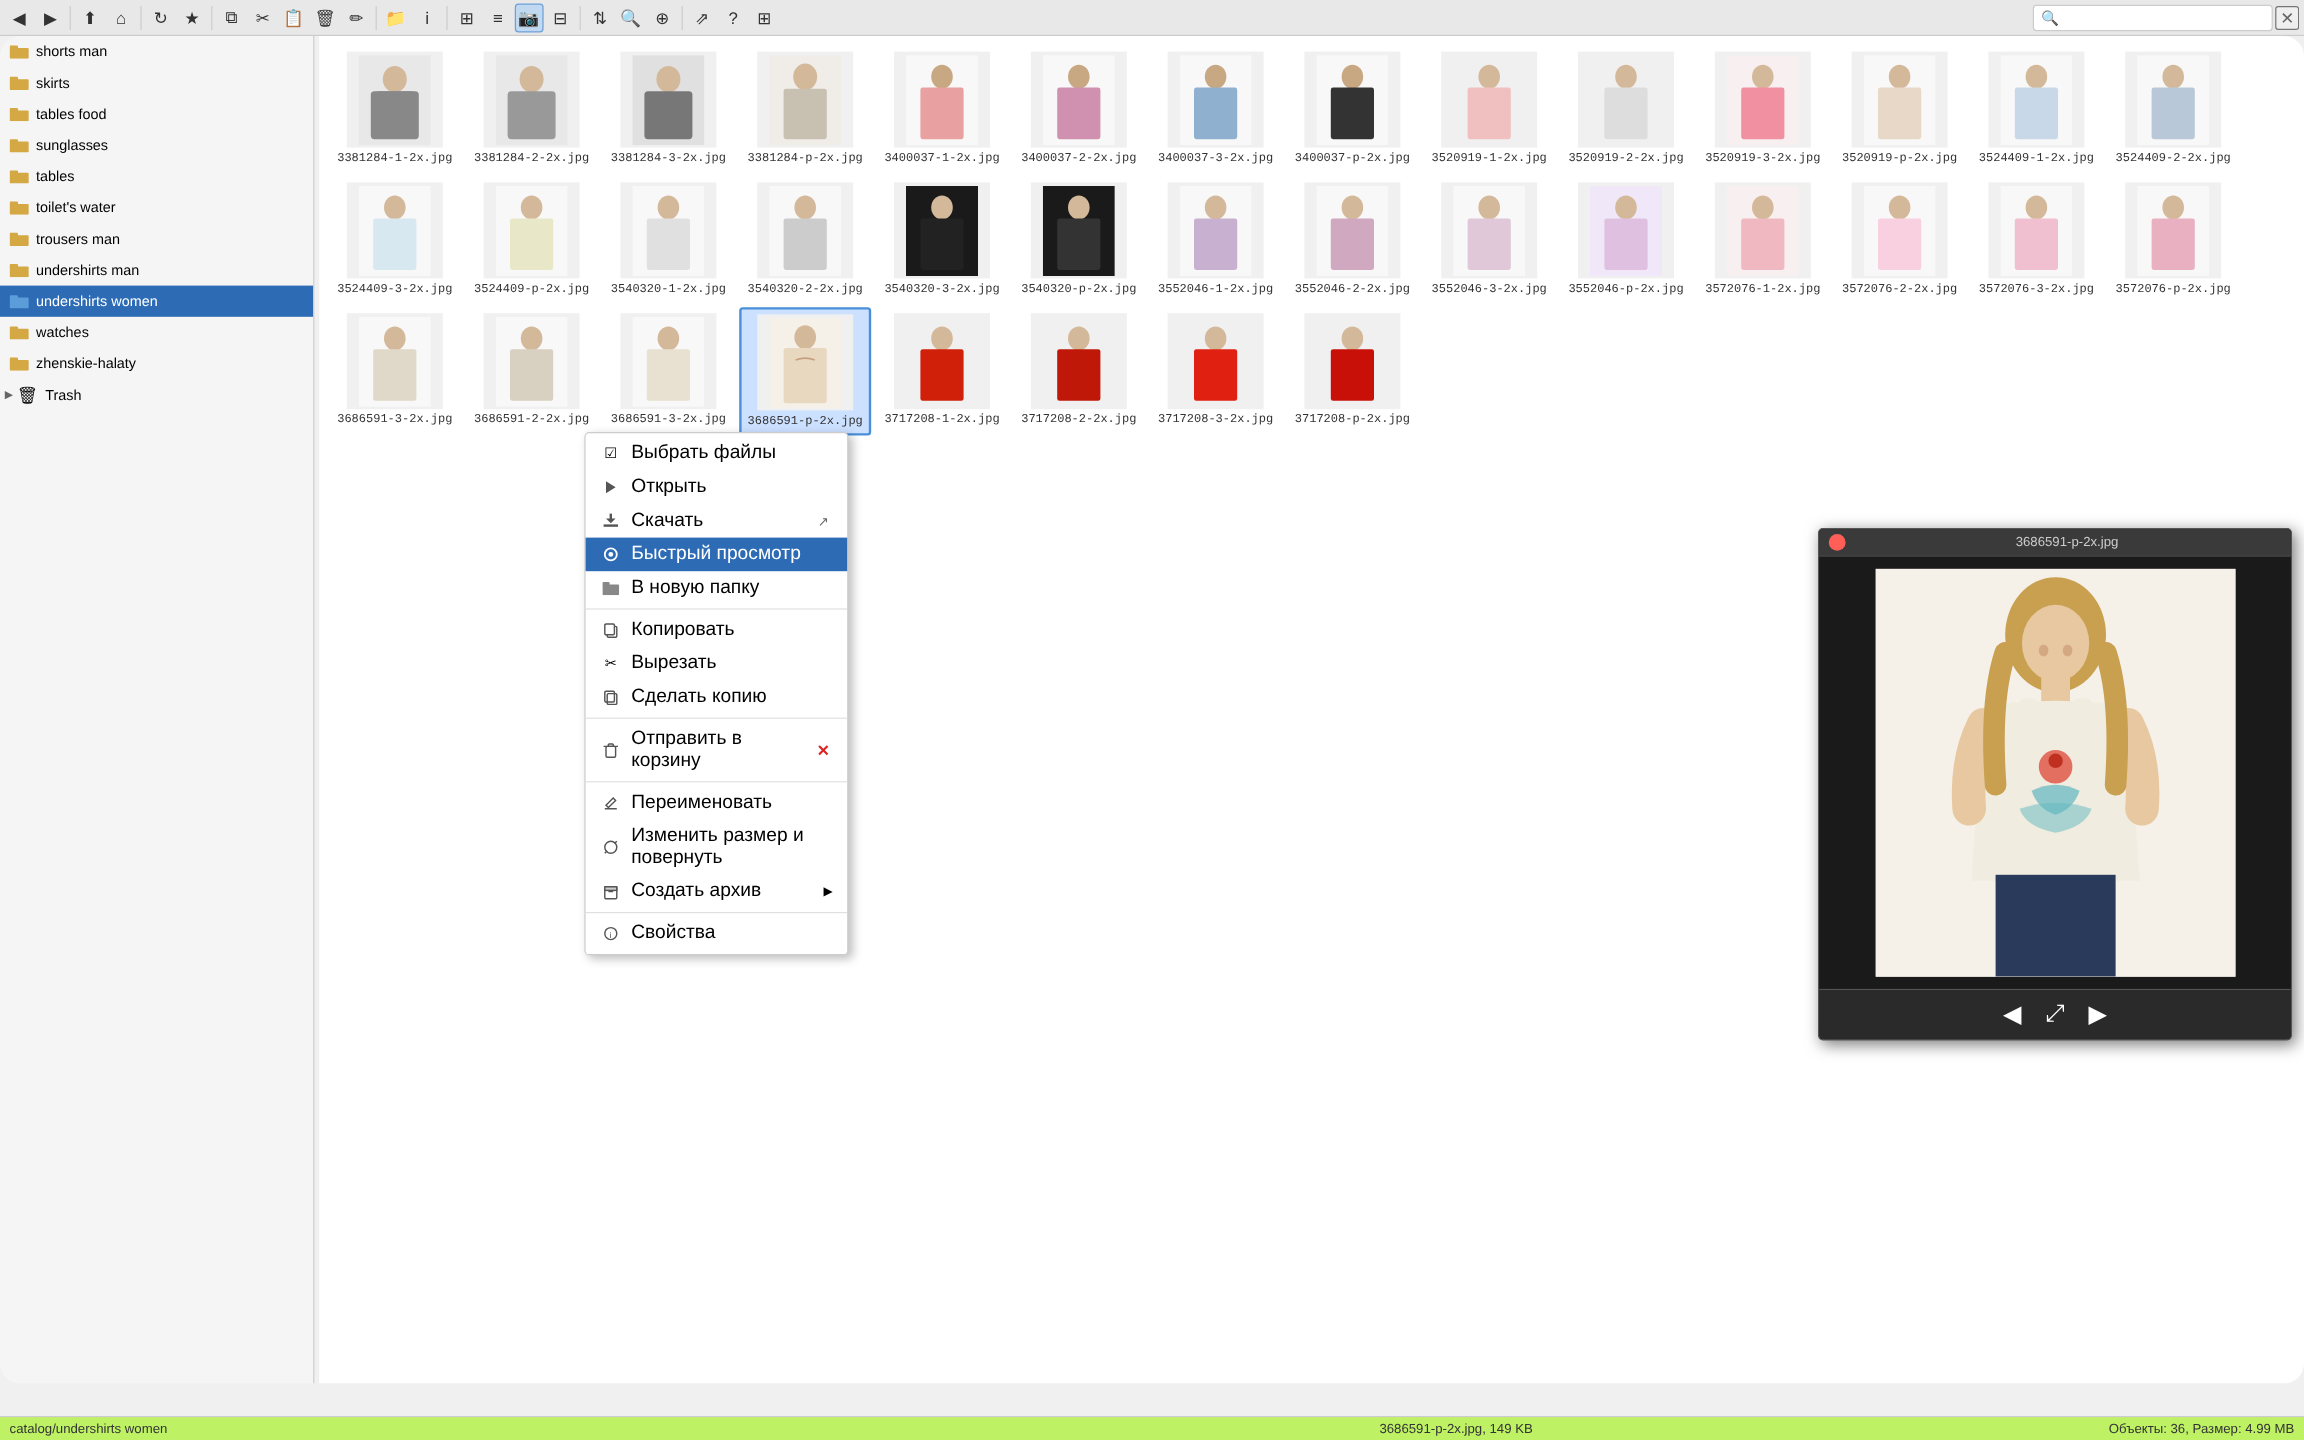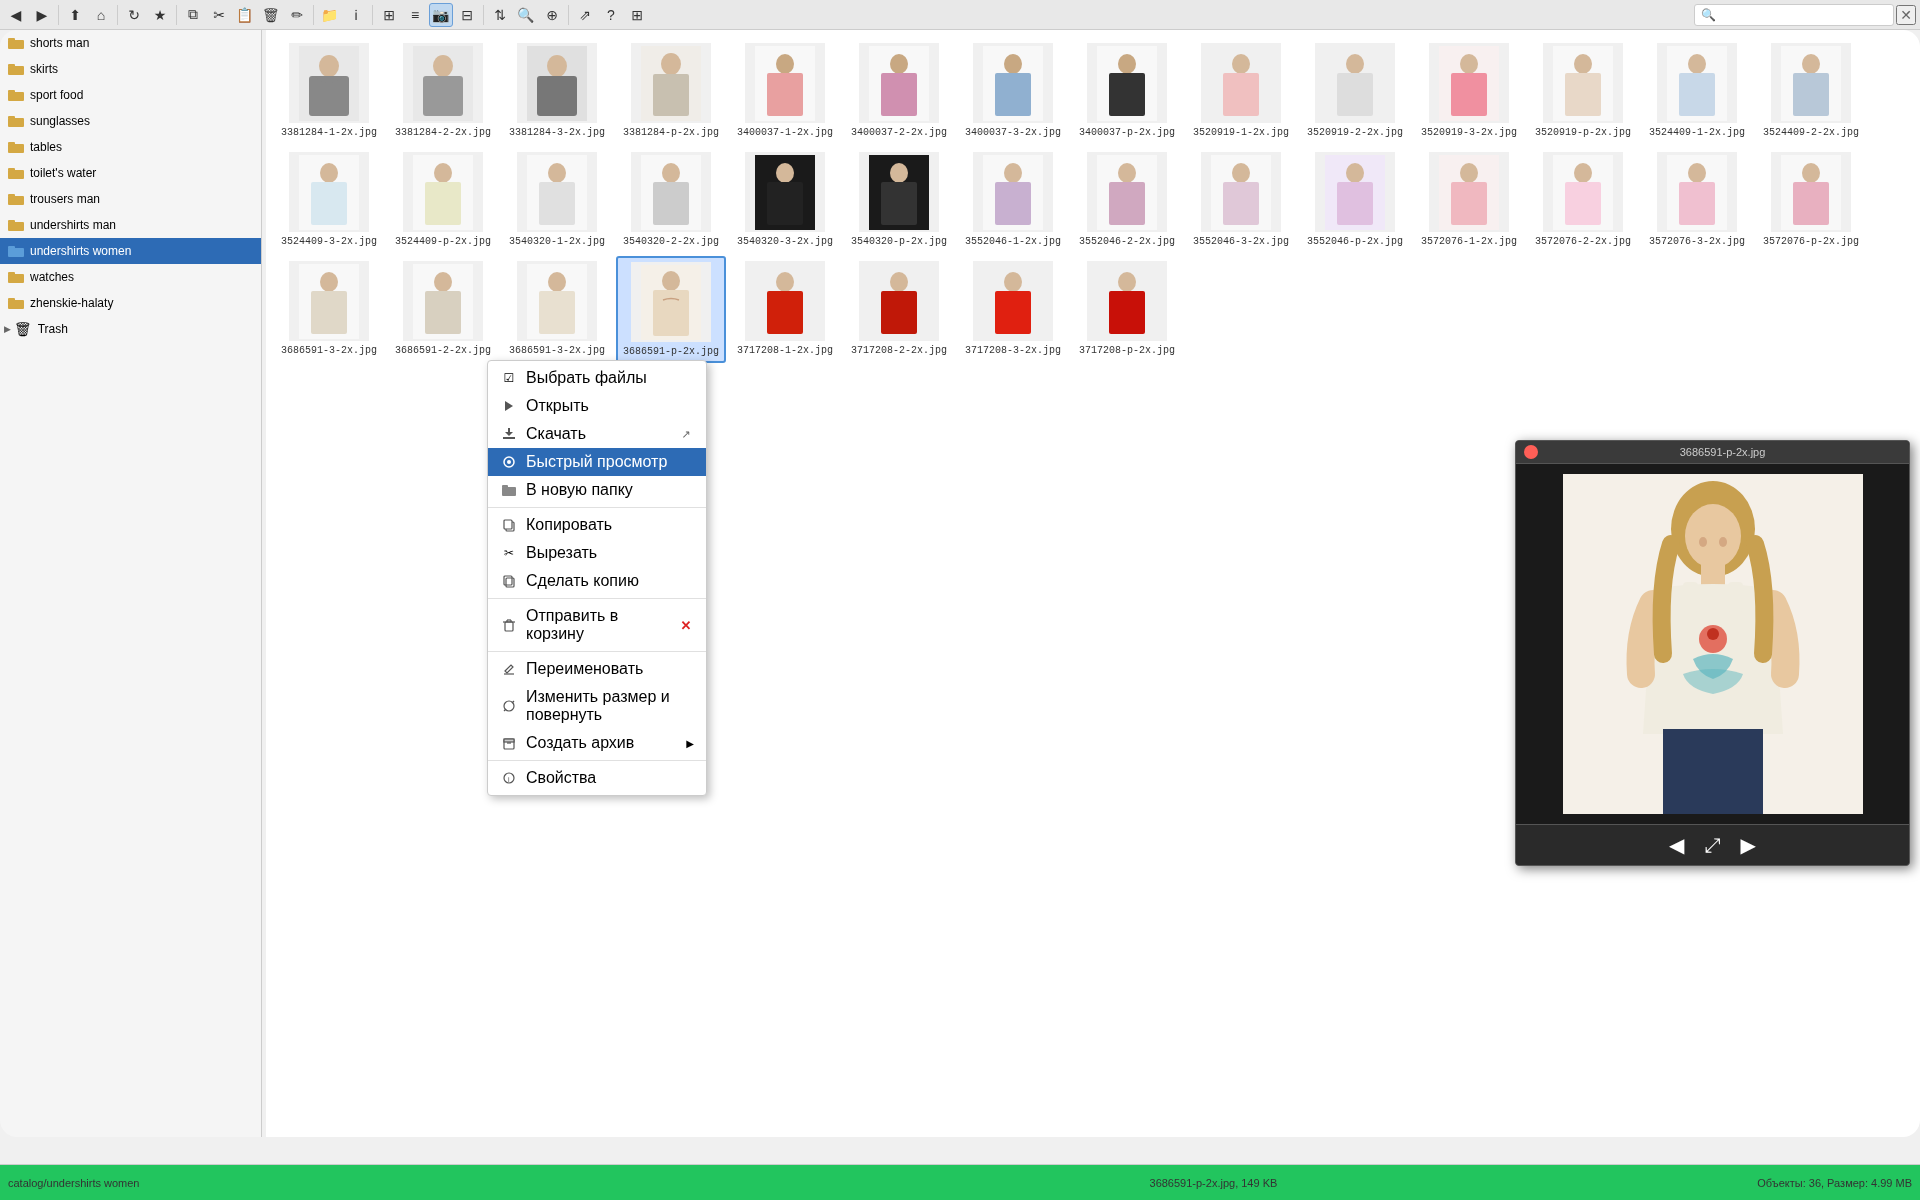--- a/index.html
+++ b/index.html
@@ -101,22 +101,22 @@
       display: flex; align-items: center; justify-content: center; position: relative; overflow: hidden;
     }
     .preview-controls {
       display: flex; align-items: center; justify-content: center; gap: 20px;
       background: #2a2a2a; padding: 8px; border-top: 1px solid #555; border-radius: 0 0 4px 4px;
     }
     .preview-ctrl-btn { color: white; font-size: 20px; cursor: pointer; }
 
     
     .statusbar {
-      display: flex; align-items: center; background: #22c55e; border-top: 1px solid #ccc;
-      height: 36px; padding: 0 8px; font-size: 11px; color: #333; margin-top: 27px;
+      display: flex; align-items: center; background: #bef264; border-top: 1px solid #ccc;
+      height: 20px; padding: 0 8px; font-size: 11px; color: #333; margin-top: 27px;
     }
     .statusbar-left { flex: 1; }
     .statusbar-center { flex: 1; text-align: right; }
     .statusbar-right { flex: 1; text-align: right; }
 
     
     ::-webkit-scrollbar { width: 8px; height: 8px; }
     ::-webkit-scrollbar-track { background: #f0f0f0; }
     ::-webkit-scrollbar-thumb { background: #bbb; border-radius: 4px; }
 
@@ -188,21 +188,21 @@
         </span>
         <span>skirts</span>
       </div>
       <div class="sidebar-item">
         <span class="folder-icon">
           <svg width="16" height="12" viewBox="0 0 16 12">
               <rect x="0" y="3" width="16" height="9" rx="1" fill="#d4a843"></rect>
               <rect x="0" y="1" width="7" height="3" rx="1" fill="#d4a843"></rect>
             </svg>
         </span>
-        <span>sport food</span>
+        <span>tables food</span>
       </div>
       <div class="sidebar-item">
         <span class="folder-icon">
           <svg width="16" height="12" viewBox="0 0 16 12">
               <rect x="0" y="3" width="16" height="9" rx="1" fill="#d4a843"></rect>
               <rect x="0" y="1" width="7" height="3" rx="1" fill="#d4a843"></rect>
             </svg>
         </span>
         <span>sunglasses</span>
       </div>

